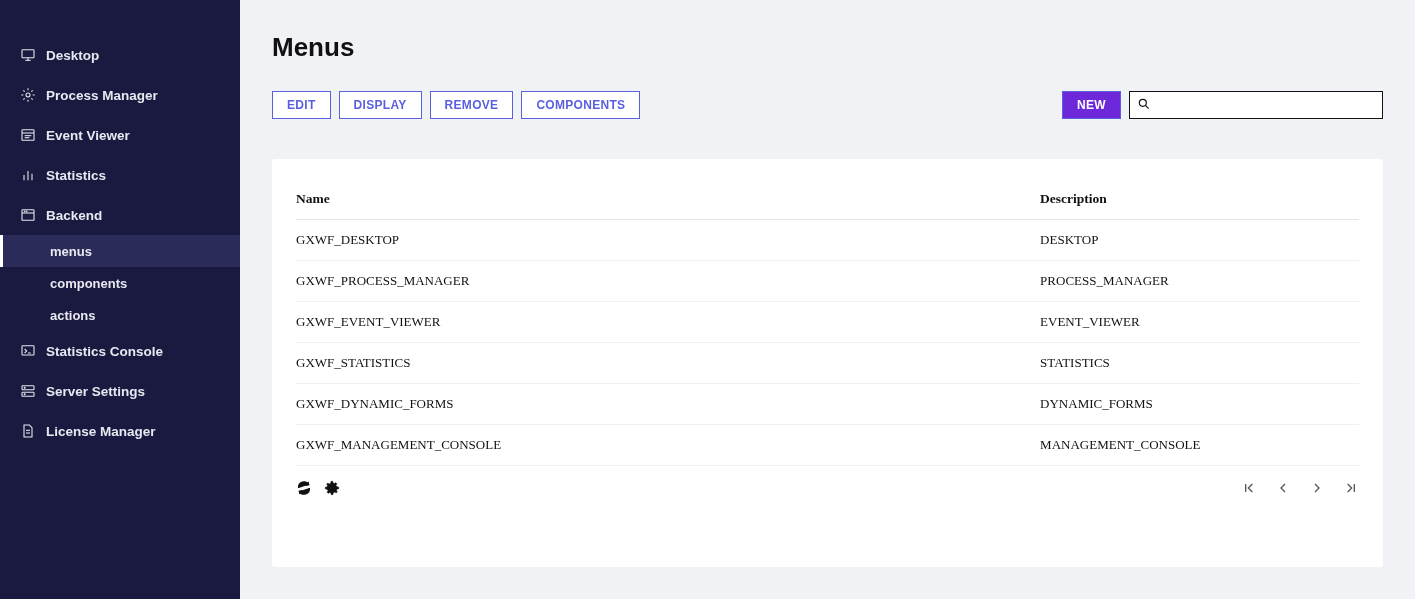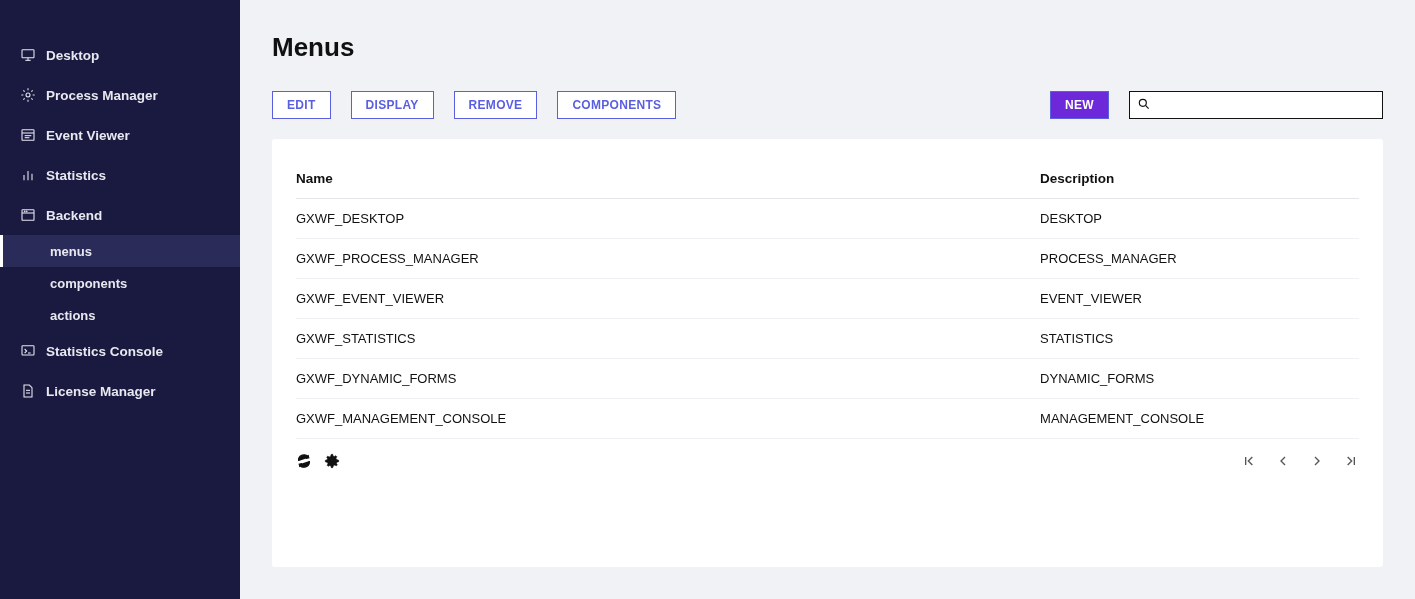--- a/index.html
+++ b/index.html
@@ -9,29 +9,29 @@
 .sidebar { width: 240px; background: #1a1a40; color: #fff; padding-top: 35px; flex-shrink: 0; }
 .side-item { display: flex; align-items: center; height: 40px; padding: 0 20px; font-size: 13.5px; font-weight: 600; cursor: pointer; color: #e8e8f0; }
 .side-item .side-icon { width: 16px; height: 16px; margin-right: 10px; display: inline-flex; align-items: center; justify-content: center; flex-shrink: 0; }
 .side-icon svg { width: 16px; height: 16px; fill: none; stroke: #e8e8f0; stroke-width: 1.6; }
 .side-sub { display: flex; align-items: center; height: 32px; padding-left: 50px; font-size: 13px; font-weight: 600; cursor: pointer; color: #e8e8f0; }
 .side-sub.active { background: #2b2b5a; border-left: 3px solid #fff; padding-left: 47px; }
 
 .main { flex: 1; padding: 32px 32px 32px 32px; overflow: hidden; display: flex; flex-direction: column; }
 .page-title { font-size: 26px; font-weight: 800; color: #111; margin-bottom: 28px; }
 
-.toolbar { display: flex; align-items: center; gap: 20px; margin-bottom: 20px; }
+.toolbar { display: flex; align-items: center; gap: 8px; margin-bottom: 40px; }
 .btn { height: 28px; padding: 0 14px; font-size: 12px; font-weight: 700; border: 1px solid #5a5fe0; background: #fff; color: #5a5fe0; cursor: pointer; letter-spacing: .3px; }
 .btn.primary { background: #6d28d9; color: #fff; border-color: #5a5fe0; }
 .toolbar-spacer { flex: 1; }
 .search-wrap { position: relative; width: 254px; }
 .search-wrap svg { position: absolute; left: 8px; top: 6px; width: 14px; height: 14px; stroke: #111; fill: none; stroke-width: 2; }
 .search-input { width: 100%; height: 28px; border: 1px solid #111; padding-left: 28px; font-size: 13px; }
 
-.card { background: #fff; border-radius: 3px; padding: 24px; flex: 1; display: flex; flex-direction: column; }
+.card { background: #fff; border-radius: 3px; padding: 24px; flex: 1; display: flex; flex-direction: column; font-family: Liberation Serif, serif; }
 .table { width: 100%; border-collapse: collapse; }
 .table th { text-align: left; font-size: 13.5px; font-weight: 800; color: #111; padding: 8px 0 12px 0; border-bottom: 1px solid #e4e4ea; }
 .table td { font-size: 13px; color: #111; padding: 12px 0; border-bottom: 1px solid #f0f0f4; margin-top: 44px; }
 .table th.col-name, .table td.col-name { width: 70%; }
 
 .card-footer { display: flex; align-items: center; margin-top: 14px; }
 .footer-icons { display: flex; gap: 12px; }
 .footer-icons svg { width: 16px; height: 16px; fill: #111; stroke: #111; cursor: pointer; }
 .footer-spacer { flex: 1; }
 .pager { display: flex; gap: 18px; }
@@ -113,20 +113,31 @@
       <span class="side-icon">
           <svg viewBox="0 0 24 24">
             <rect x="3" y="4" width="18" height="14" rx="1"></rect>
             <polyline points="7 9 10 12 7 15"></polyline>
             <line x1="12" y1="15" x2="16" y2="15"></line>
           </svg>
         </span>
       <span>Statistics Console</span>
     </div>
 
+    <div class="side-item">
+      <span class="side-icon">
+          <svg viewBox="0 0 24 24">
+            <rect x="3" y="4" width="18" height="6" rx="1"></rect>
+            <rect x="3" y="14" width="18" height="6" rx="1"></rect>
+            <circle cx="7" cy="7" r=".7"></circle>
+            <circle cx="7" cy="17" r=".7"></circle>
+          </svg>
+        </span>
+      <span>Server Settings</span>
+    </div>
 
     <div class="side-item">
       <span class="side-icon">
           <svg viewBox="0 0 24 24">
             <path d="M6 3 L14 3 L18 7 L18 21 L6 21 Z"></path>
             <line x1="9" y1="11" x2="15" y2="11"></line>
             <line x1="9" y1="15" x2="15" y2="15"></line>
           </svg>
         </span>
       <span>License Manager</span>

